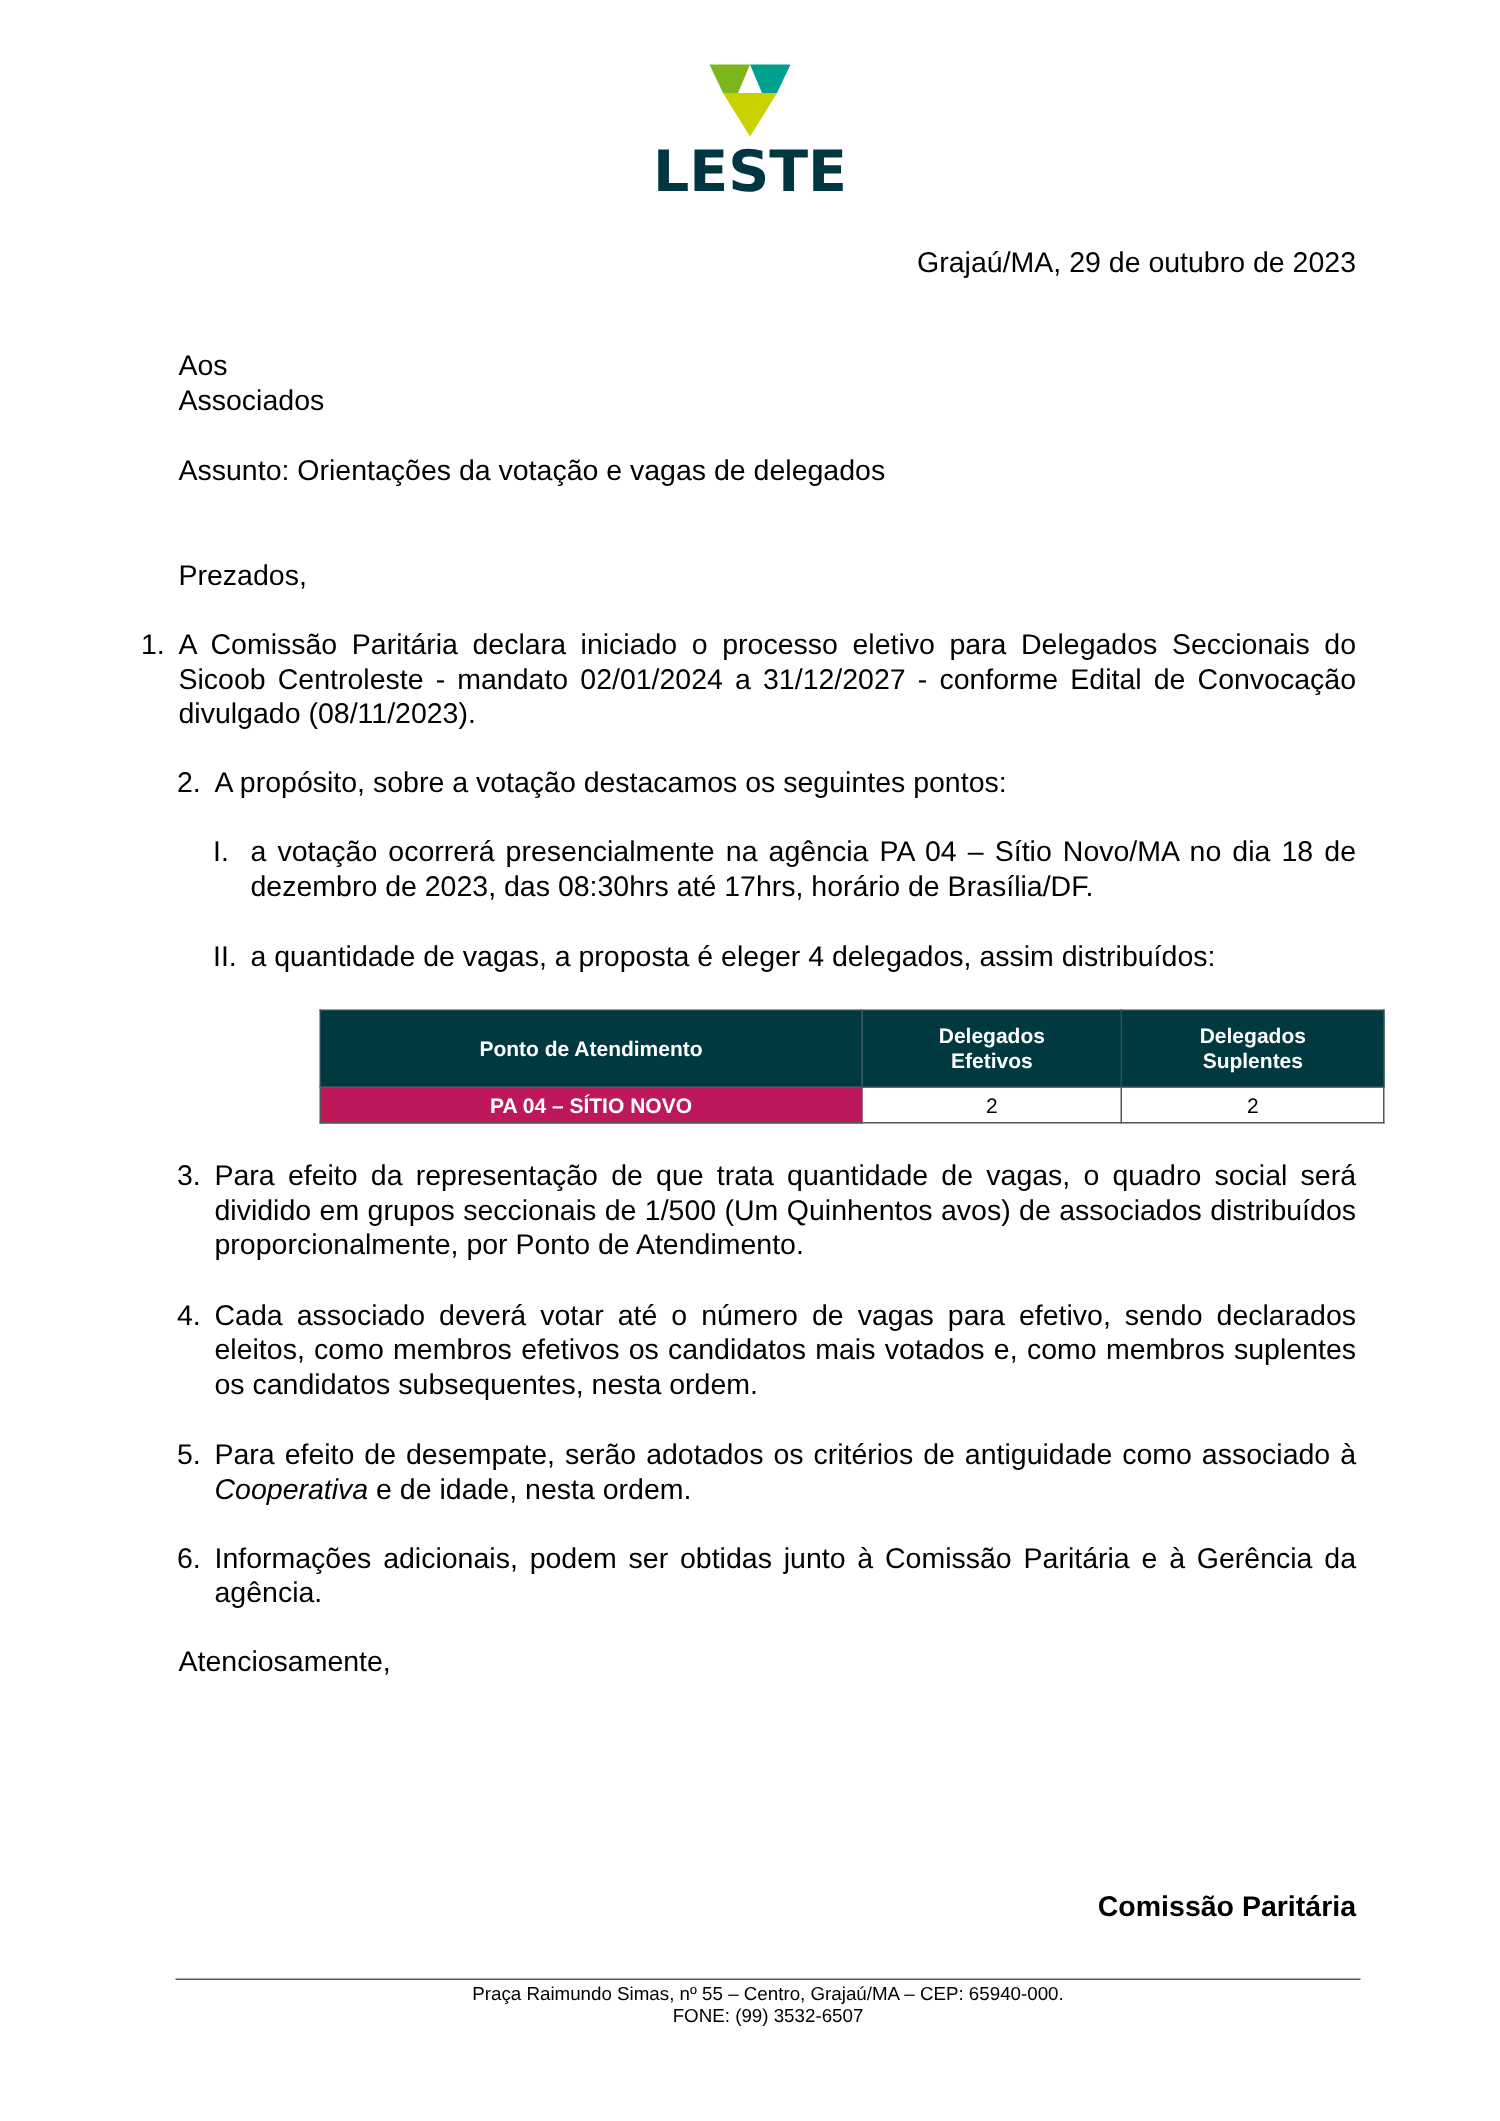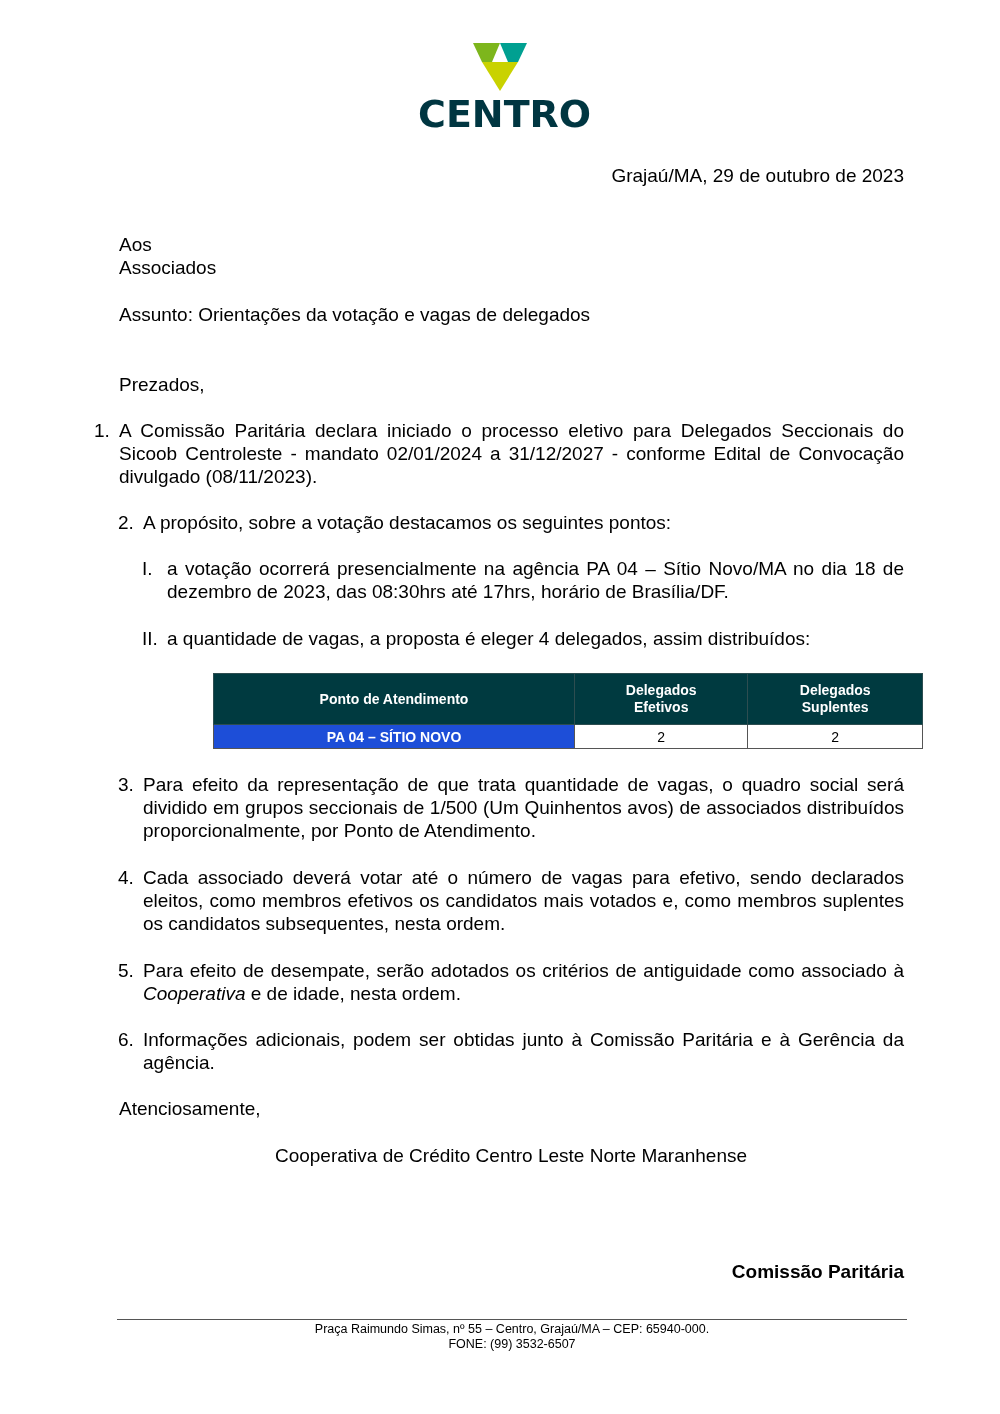--- a/index.html
+++ b/index.html
@@ -19,21 +19,21 @@
   .p1 { left:119px; top:419px; width:785px; }
   .num { position:absolute; }
   .p2 { left:143px; top:511px; }
   .pI { left:167px; top:557px; width:737px; }
   .pII { left:167px; top:627px; }
   table.vagas { position:absolute; left:213px; top:673px; width:710px; border-collapse:collapse;
                 font-size:14px; font-weight:bold; }
   table.vagas th { background:#003a40; color:#fff; border:1px solid #2d4d50; height:50px;
                    padding:0; line-height:17px; font-weight:bold; }
   table.vagas td { height:23px; padding:0; text-align:center; border:1px solid #555; font-weight:normal; }
-  table.vagas td.pa { background:#1d4ed8; color:#fff; font-weight:bold; }
+  table.vagas td.pa { background:#be185d; color:#fff; font-weight:bold; }
   .p3 { left:143px; top:773px; width:761px; }
   .p4 { left:143px; top:866px; width:761px; }
   .p5 { left:143px; top:959px; width:761px; }
   .p6 { left:143px; top:1028px; width:761px; }
   .closing { left:119px; top:1097px; }
   .org { left:260px; top:1144px; width:502px; text-align:center; }
   .sign { right:96px; top:1260px; font-weight:bold;margin-left:12px; }
   .footer-rule { left:117px; top:1319px; width:790px; height:1px; background:#555; }
   .footer { left:117px; top:1322px; width:790px; text-align:center; font-size:12.5px;
             line-height:15px; color:#000; }
@@ -41,21 +41,21 @@
 </head>
 <body>
 
 <div class="abs logo">
   <svg width="164" height="52" viewBox="0 0 164 52" style="position:absolute;left:0;top:0;">
     <polygon points="55,1 82,1 74,20 64,20" fill="#7db61c"></polygon>
     <polygon points="82,1 109,1 100,20 90,20" fill="#00a091"></polygon>
     <polygon points="64,20 100,20 82,49" fill="#c9d200"></polygon>
     <polygon points="76,20 82,9 88,20" fill="#ffffff"></polygon>
   </svg>
-  <div class="logo-word">CENTRO</div>
+  <div class="logo-word">LESTE</div>
 </div>
 
 <div class="abs txt date">Grajaú/MA, 29 de outubro de 2023</div>
 
 <div class="abs txt recip">
   <div>Aos</div>
   <div>Associados</div>
 </div>
 
 <div class="abs txt subject">Assunto: Orientações da votação e vagas de delegados</div>
@@ -128,21 +128,20 @@
 </div>
 
 <div class="abs para p6">
   <span class="num" style="left:-25px;">6.</span>
   <span>Informações adicionais, podem ser obtidas junto à Comissão Paritária e à Gerência da agência.</span>
 </div>
 
 <div class="abs txt closing">Atenciosamente,</div>
 
 <div class="abs txt org">
-  <div>Cooperativa de Crédito Centro Leste Norte Maranhense</div>
 </div>
 
 <div class="abs txt sign">Comissão Paritária</div>
 
 <div class="abs footer-rule"></div>
 <div class="abs footer">
   <div>Praça Raimundo Simas, nº 55 – Centro, Grajaú/MA – CEP: 65940-000.</div>
   <div>FONE: (99) 3532-6507</div>
 </div>
 

